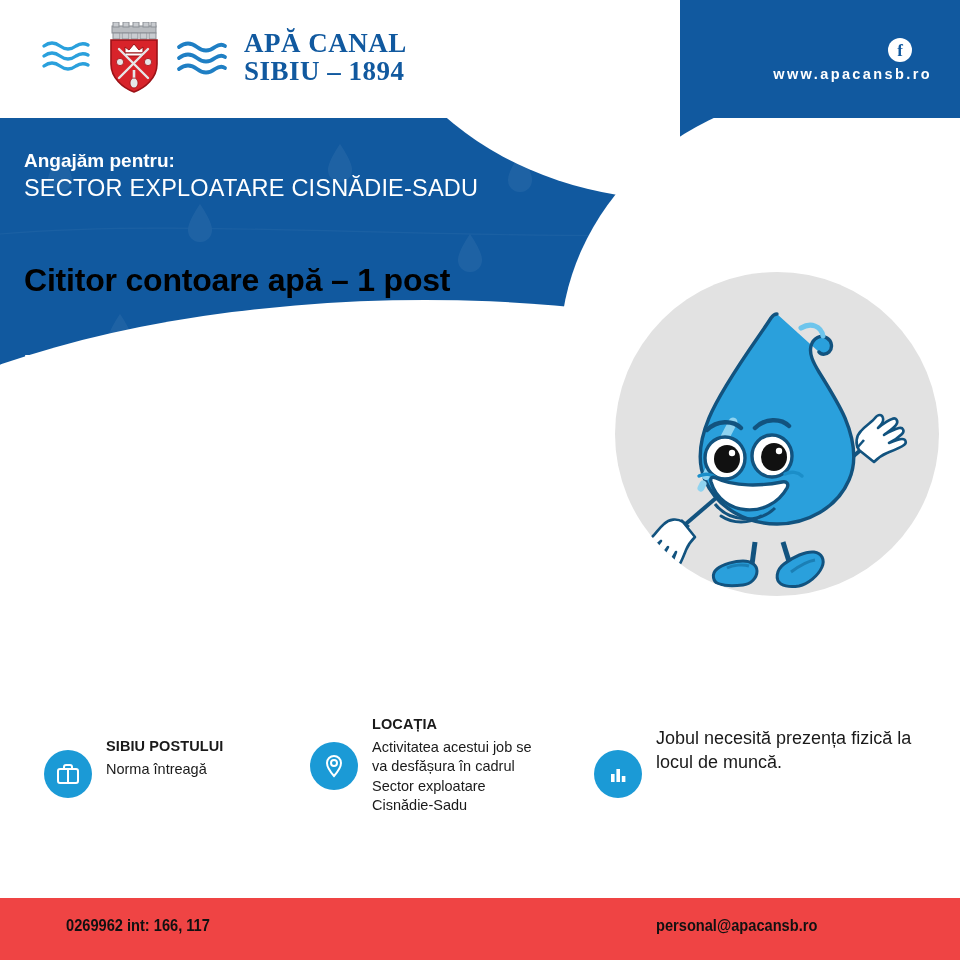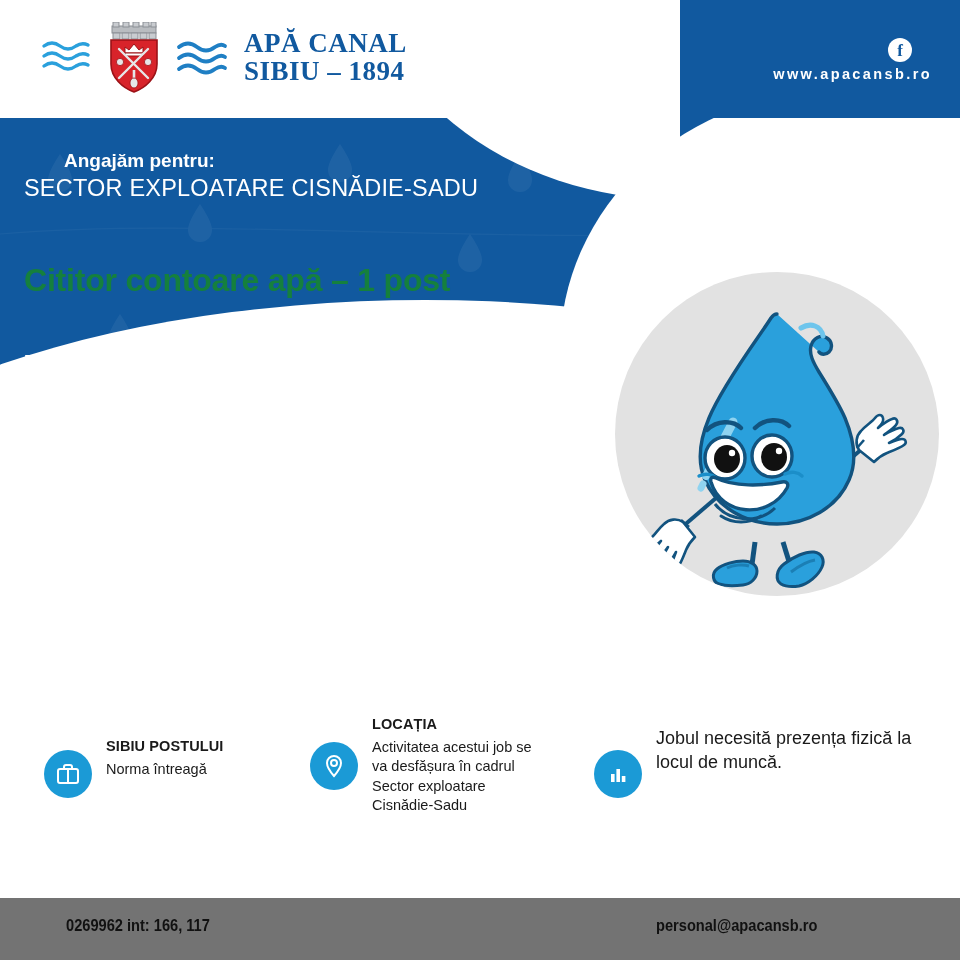--- a/index.html
+++ b/index.html
@@ -55,23 +55,23 @@
   .carve-right {
     position:absolute; left:560px; top:90px; width:560px; height:520px;
     background:#ffffff; border-radius:50%; z-index:3;
   }
   .watermark {
     position:absolute; inset:0; opacity:.055; z-index:2;
   }
 
   
   .content { position:absolute; left:0; top:114px; width:960px; height:560px; z-index:4; }
-  .kicker { position:absolute; left:24px; top:36px; color:#fff; font-size:19px; font-weight:bold;margin-left:40px; }
+  .kicker { position:absolute; left:24px; top:36px; color:#fff; font-size:19px; font-weight:bold; }
   .sector { position:absolute; left:24px; top:61px; color:#fff; font-size:23.5px; font-weight:normal; letter-spacing:.2px; }
-  .jobtitle { position:absolute; left:24px; top:148px; color:#15803d; font-size:32px; font-weight:bold; letter-spacing:-.2px; }
+  .jobtitle { position:absolute; left:24px; top:148px; color:#000000; font-size:32px; font-weight:bold; letter-spacing:-.2px; }
   .exp-head { position:absolute; left:24px; top:238px; color:#fff; font-size:14.5px; font-weight:normal; letter-spacing:.1px; }
   .exp-body { position:absolute; left:24px; top:260px; width:520px; color:#fff; font-size:14.8px; line-height:1.42; }
   .req-list { position:absolute; left:60px; top:330px; width:500px; color:#fff;
               font-family:"Liberation Serif", serif; font-size:21px; line-height:1.32; }
   .req-item { display:flex; gap:14px; margin-bottom:2px; }
   .req-dash { flex:0 0 10px; }
   .req-text { flex:1; }
 
   
   .mascot-ring {
@@ -99,21 +99,21 @@
   #col-loc { left:310px; top:8px; width:230px; }
   #col-loc .ic-badge { margin-top:28px; }
   #col-pres { left:594px; top:18px; width:330px; }
   #col-pres .ic-badge { margin-top:26px; }
   #col-pres .ic-title { font-size:21px; }
   #col-pres .ic-desc { font-size:18px; line-height:1.36; }
 
   
   .footer {
     position:absolute; left:0; top:898px; width:960px; height:62px;
-    background:#737373; z-index:8;
+    background:#ef4444; z-index:8;
   }
   .footer-phone {
     position:absolute; left:66px; top:18px; font-size:17px; font-weight:bold; color:#111;
     font-family:"Liberation Sans Narrow","Liberation Sans", sans-serif;
     transform:scaleX(.86); transform-origin:left center;
   }
   .footer-mail {
     position:absolute; left:656px; top:18px; font-size:17px; font-weight:bold; color:#111;
     font-family:"Liberation Sans Narrow","Liberation Sans", sans-serif;
     transform:scaleX(.86); transform-origin:left center;

